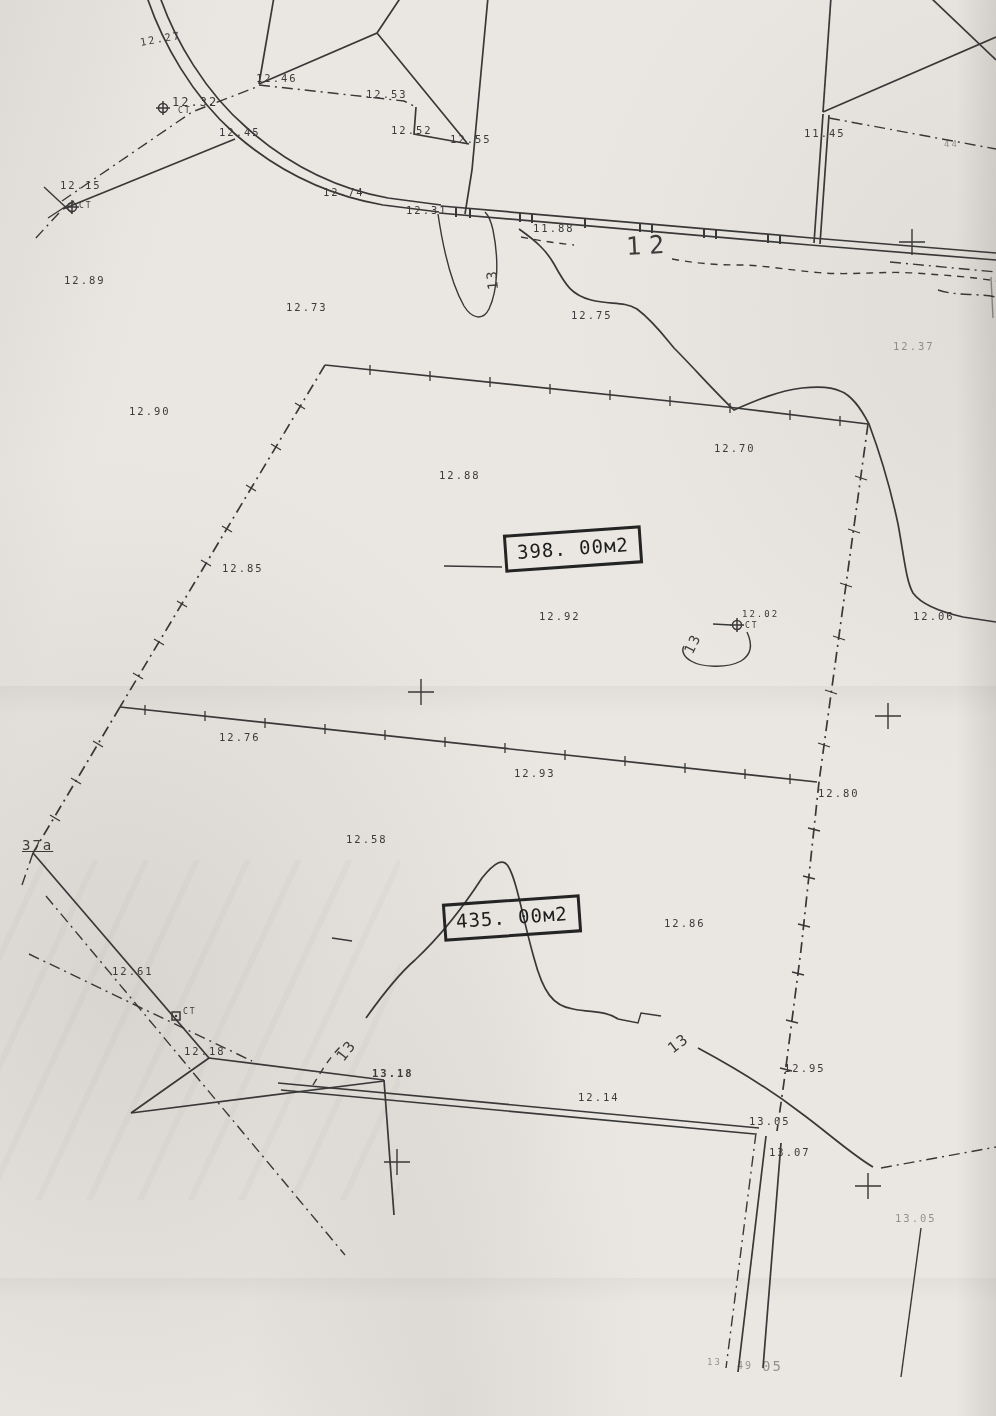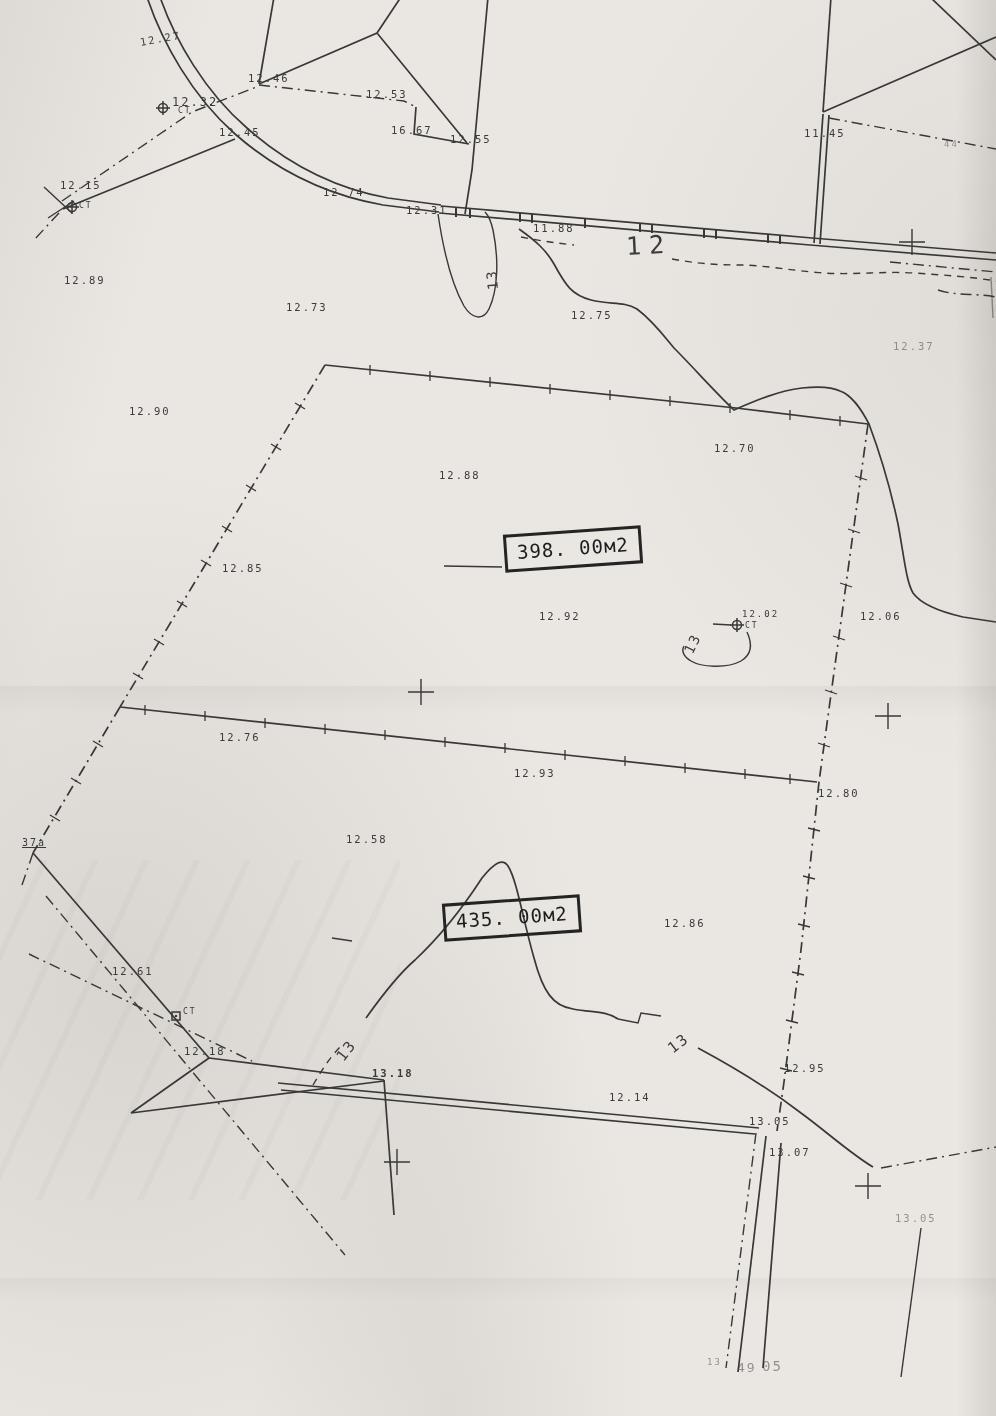--- a/index.html
+++ b/index.html
@@ -138,26 +138,26 @@
         <rect x="172" y="1012" width="8" height="8" stroke-width="1.5"></rect>
         <path d="M175,1016 h2" stroke-width="2"></path>
       </g>
   </svg>
 
   <div class="area-box box-398">398. 00м2</div>
   <div class="area-box box-435">435. 00м2</div>
 
   <div id="labels">
       <div class="label" style="left: 140px; top: 37px; transform: rotate(-10deg);">12.27</div>
-      <div class="label" style="left: 248px; top: 73px; text-align: center;">12.46</div>
+      <div class="label" style="left: 256px; top: 73px; text-align: center;">12.46</div>
       <div class="label" style="left: 366px; top: 89px;">12.53</div>
       <div class="label" style="left: 172px; top: 96px; font-size: 12px;">12.32</div>
       <div class="label" style="left: 178px; top: 107px; font-size: 8px;">CT</div>
       <div class="label" style="left: 219px; top: 127px;">12.45</div>
-      <div class="label" style="left: 391px; top: 125px;">16.67</div>
+      <div class="label" style="left: 391px; top: 125px;">12.52</div>
       <div class="label" style="left: 450px; top: 134px;">12.55</div>
       <div class="label" style="left: 804px; top: 128px;">11.45</div>
       <div class="label" style="left: 60px; top: 180px;">12.15</div>
       <div class="label" style="left: 79px; top: 202px; font-size: 8px;">CT</div>
       <div class="label" style="left: 323px; top: 187px;">12.74</div>
       <div class="label" style="left: 406px; top: 205px;">12.31</div>
       <div class="label" style="left: 533px; top: 223px;">11.88</div>
       <div class="label" style="left: 626px; top: 234px; font-size: 25px; letter-spacing: 8px; transform: rotate(-3deg);">12</div>
       <div class="label" style="left: 64px; top: 275px;">12.89</div>
       <div class="label" style="left: 493px; top: 283px; font-size: 14px; transform: rotate(-95deg);">13</div>
@@ -165,36 +165,36 @@
       <div class="label" style="left: 571px; top: 310px;">12.75</div>
       <div class="label dim" style="left: 893px; top: 341px;">12.37</div>
       <div class="label" style="left: 129px; top: 406px;">12.90</div>
       <div class="label" style="left: 714px; top: 443px;">12.70</div>
       <div class="label" style="left: 439px; top: 470px;">12.88</div>
       <div class="label" style="left: 222px; top: 563px;">12.85</div>
       <div class="label" style="left: 539px; top: 611px;">12.92</div>
       <div class="label" style="left: 742px; top: 610px; font-size: 9px;">12.02</div>
       <div class="label" style="left: 745px; top: 622px; font-size: 8px;">CT</div>
       <div class="label" style="left: 688px; top: 646px; font-size: 14px; transform: rotate(-65deg);">13</div>
-      <div class="label" style="left: 860px; top: 611px;">12.06</div>
+      <div class="label" style="left: 913px; top: 611px;">12.06</div>
       <div class="label" style="left: 219px; top: 732px;">12.76</div>
       <div class="label" style="left: 514px; top: 768px;">12.93</div>
       <div class="label" style="left: 818px; top: 788px;">12.80</div>
       <div class="label" style="left: 346px; top: 834px;">12.58</div>
-      <div class="label" style="left: 22px; top: 838px; font-size: 10px; text-decoration: underline;">37a</div>
+      <div class="label" style="left: 22px; top: 838px; font-size: 14px; text-decoration: underline;">37a</div>
       <div class="label" style="left: 664px; top: 918px;">12.86</div>
       <div class="label" style="left: 112px; top: 966px;">12.61</div>
       <div class="label" style="left: 183px; top: 1008px; font-size: 8px;">CT</div>
       <div class="label" style="left: 184px; top: 1046px;">12.18</div>
       <div class="label" style="left: 340px; top: 1052px; font-size: 15px; transform: rotate(-52deg);">13</div>
       <div class="label" style="left: 372px; top: 1068px; font-weight: bold;">13.18</div>
       <div class="label" style="left: 670px; top: 1043px; font-size: 15px; transform: rotate(-38deg);">13</div>
-      <div class="label" style="left: 578px; top: 1092px; margin-left: 31px;">12.14</div>
+      <div class="label" style="left: 578px; top: 1092px;">12.14</div>
       <div class="label" style="left: 784px; top: 1063px;">12.95</div>
       <div class="label" style="left: 749px; top: 1116px;">13.05</div>
       <div class="label" style="left: 769px; top: 1147px;">13.07</div>
       <div class="label dim" style="left: 895px; top: 1213px;">13.05</div>
       <div class="label dim" style="left: 707px; top: 1358px; font-size: 9px;">13</div>
-      <div class="label dim" style="left: 737px; top: 1361px; font-size: 13px;">49</div>
+      <div class="label dim" style="left: 737px; top: 1361px; font-size: 10px;">49</div>
       <div class="label dim" style="left: 762px; top: 1359px; font-size: 14px;">05</div>
       <div class="label dim" style="left: 944px; top: 140px; font-size: 9px;">44</div>
     </div>
 </div>
 
 </body></html>

